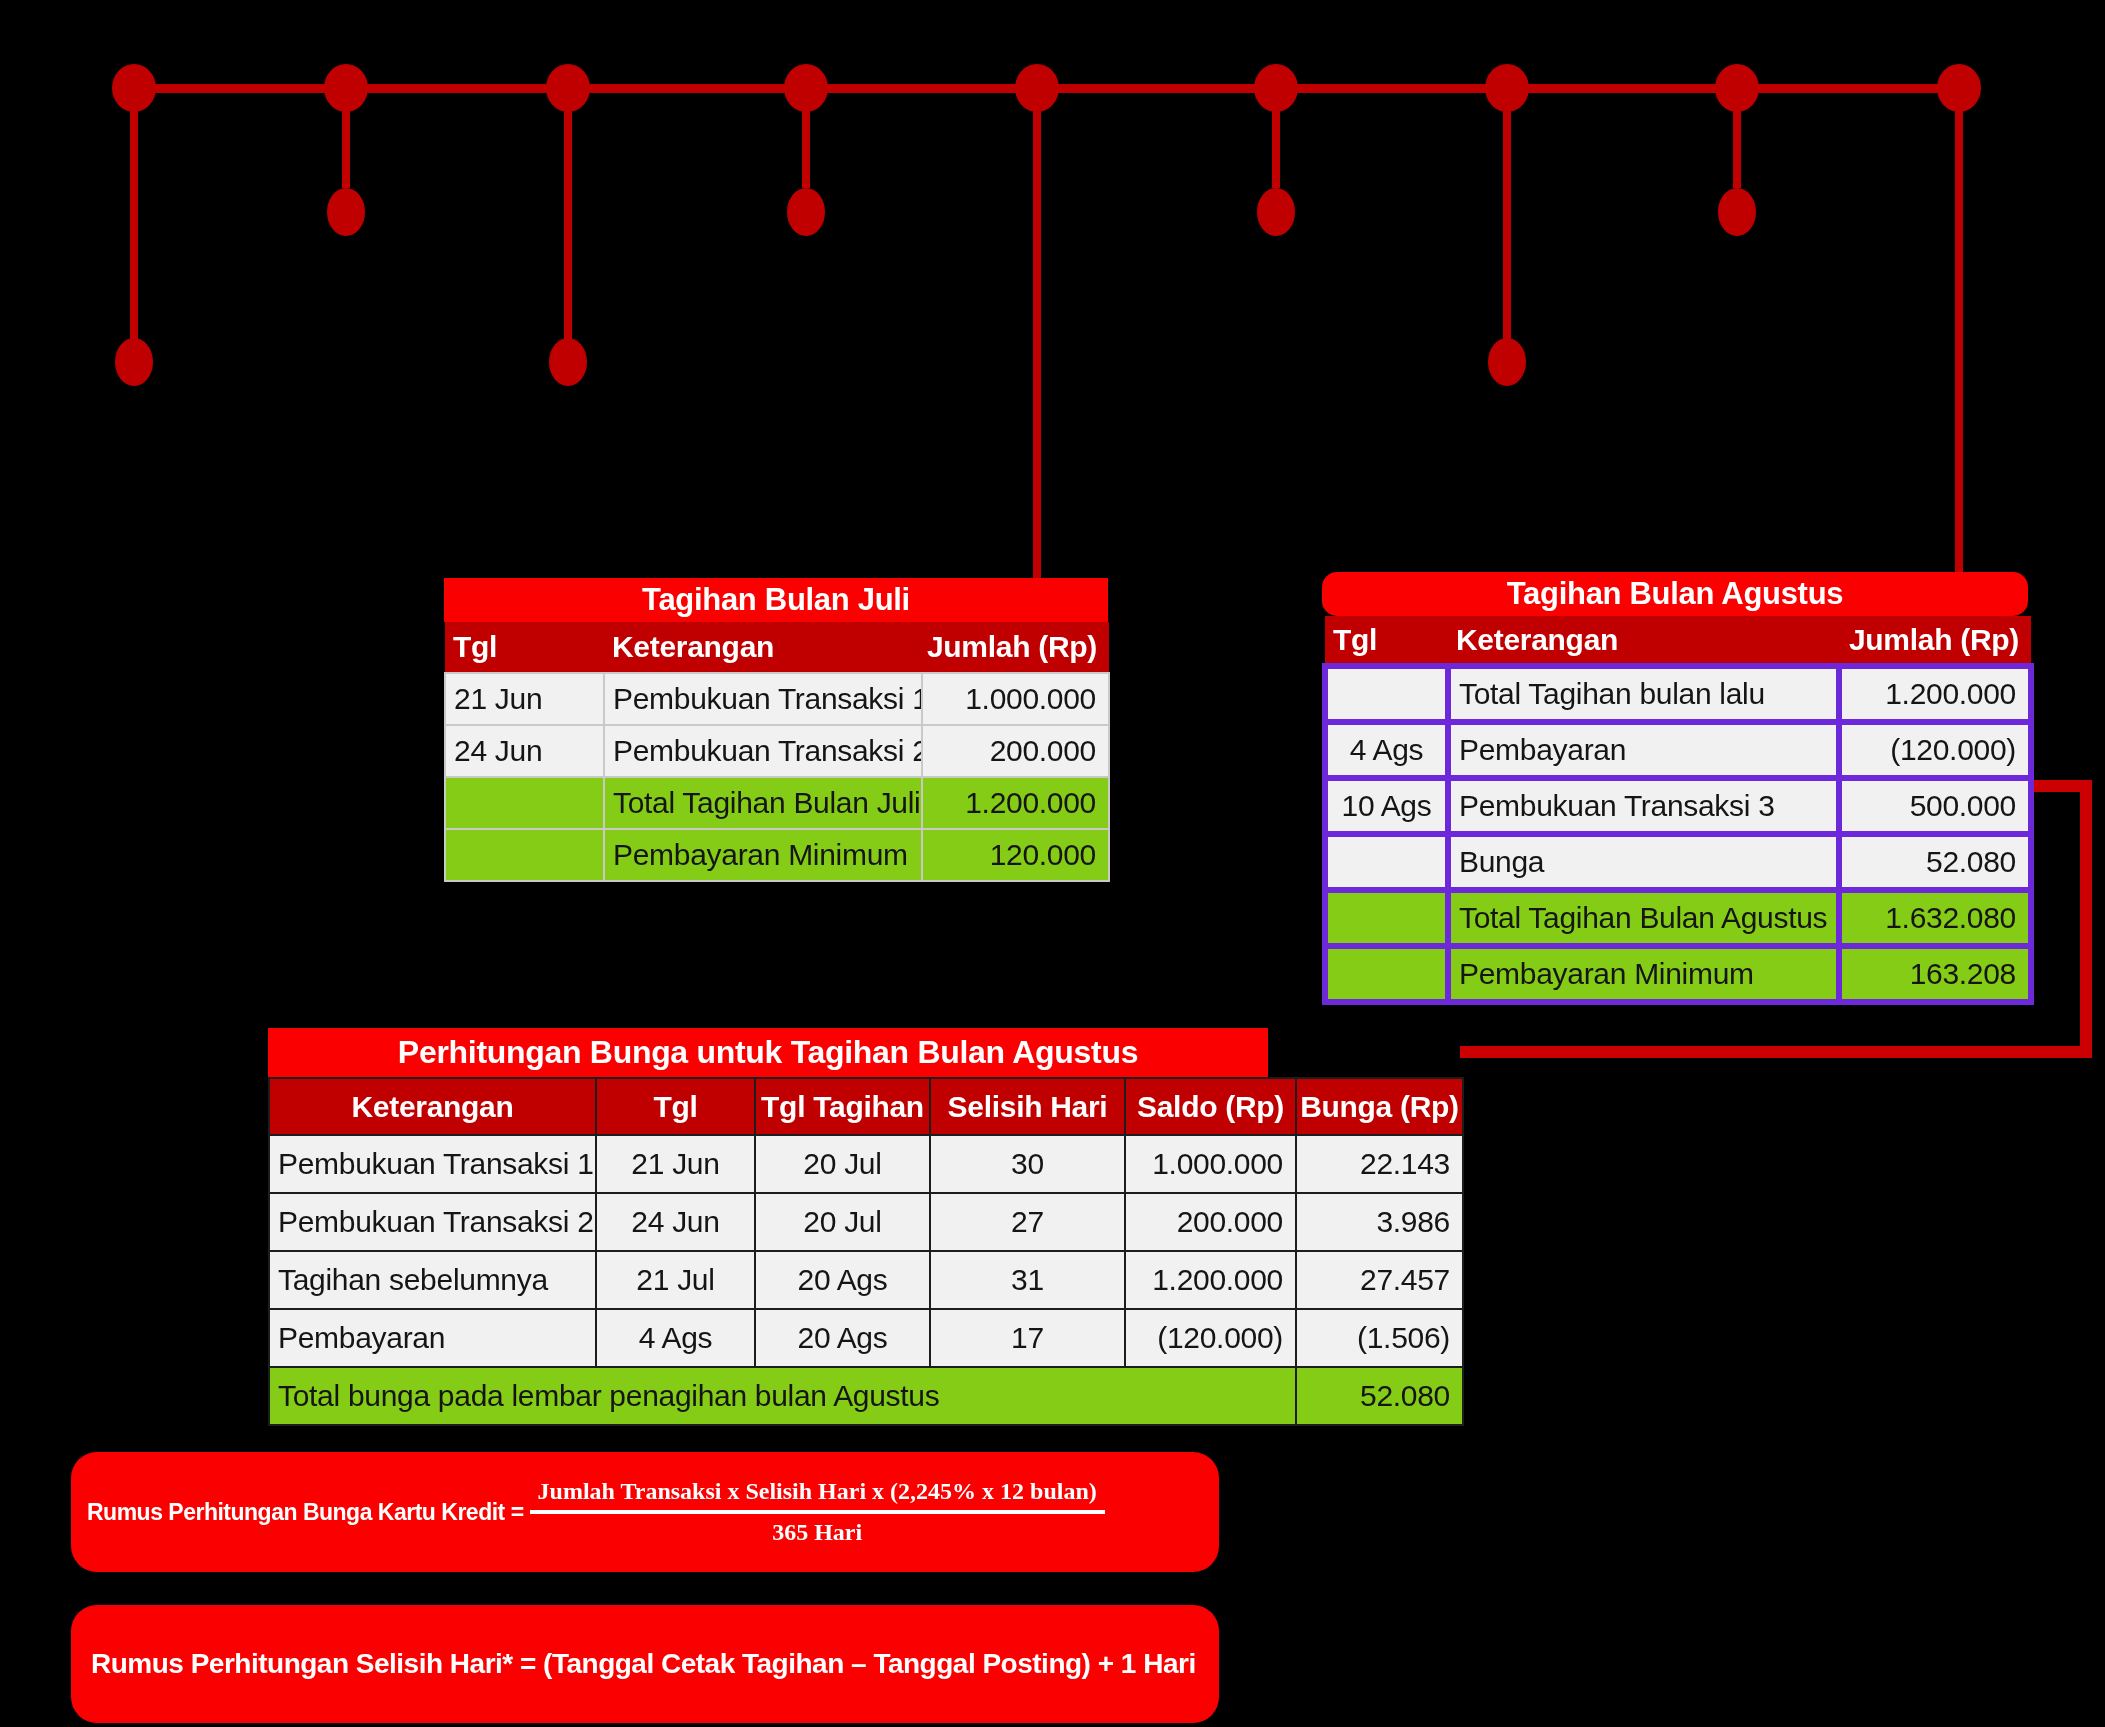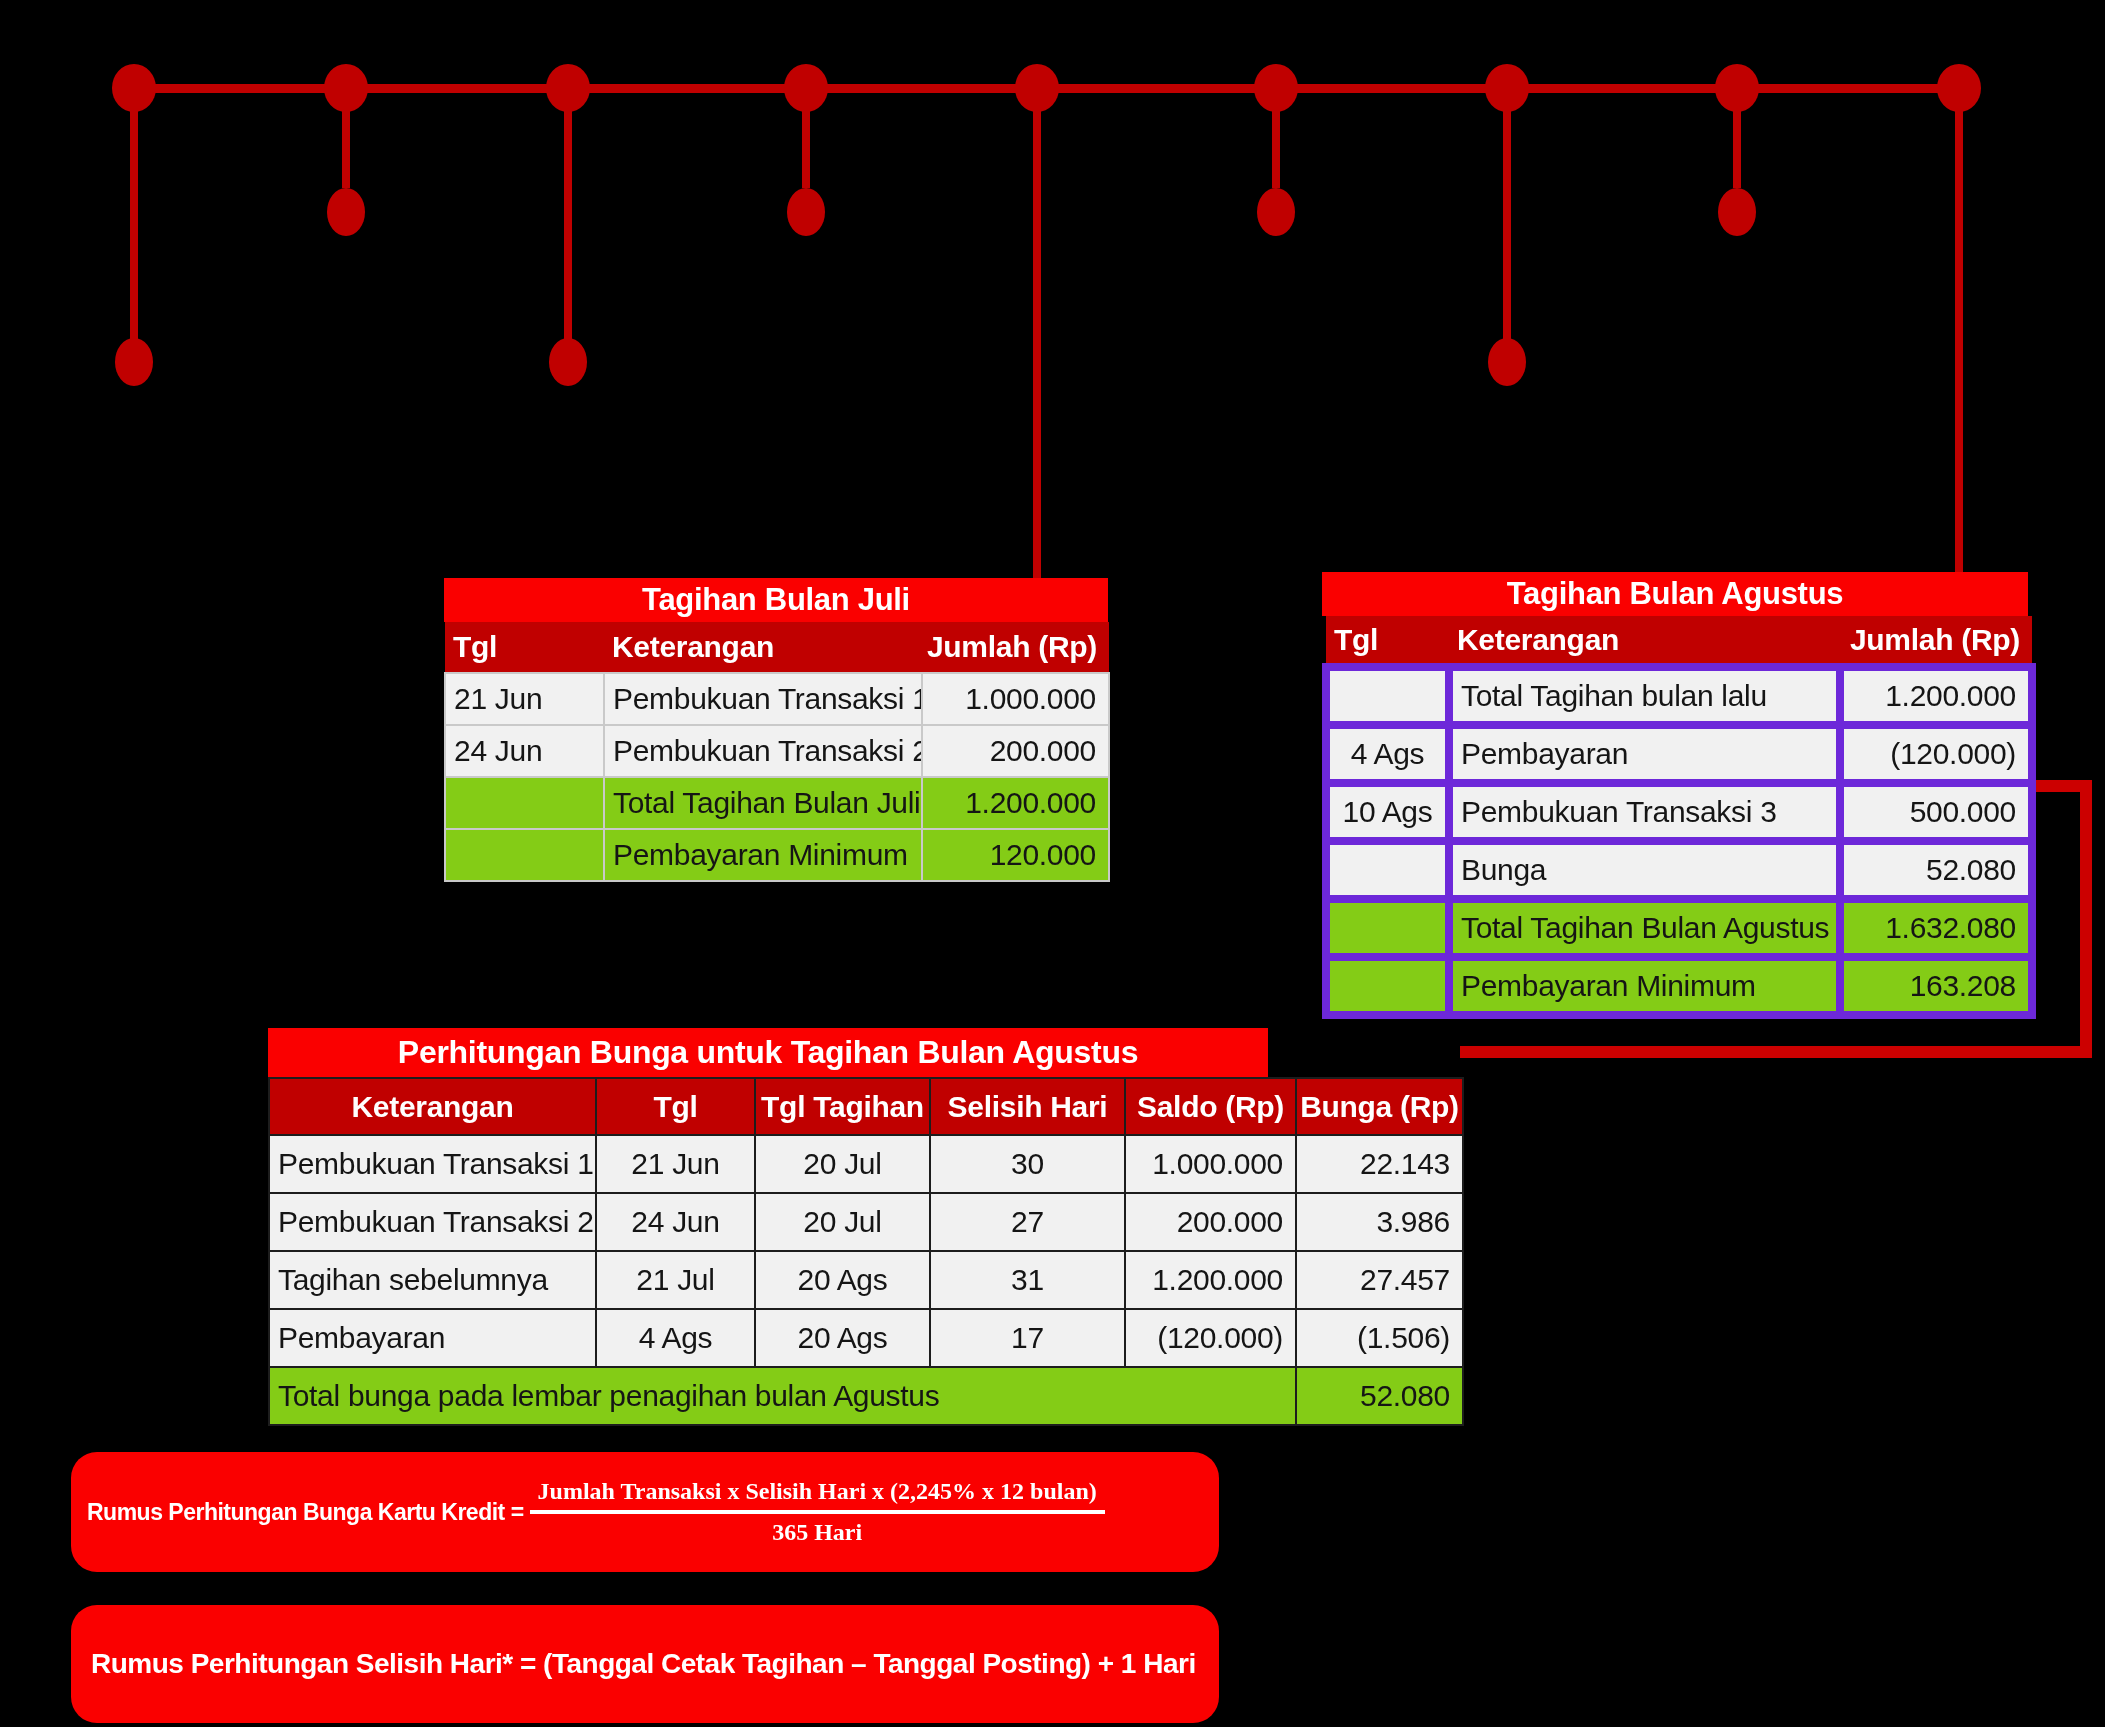--- a/index.html
+++ b/index.html
@@ -29,23 +29,23 @@
   .ac{text-align:center;}
 
   
   #tbl-juli{left:444px;top:578px;width:664px;}
   #tbl-juli .tbl-title{height:44px;line-height:44px;font-size:31px;}
   #tbl-juli th{height:48px;font-size:30px;}
   #tbl-juli td{height:48px;font-size:30px;border:2px solid #C9C9C9;}
 
   
   #tbl-agustus{left:1322px;top:572px;width:706px;}
-  #tbl-agustus .tbl-title{height:44px;line-height:44px;font-size:31px;}
+  #tbl-agustus .tbl-title{height:44px;line-height:44px;font-size:31px;border-radius:15px;}
   #tbl-agustus th{height:45px;font-size:30px;}
-  #tbl-agustus td{height:48px;font-size:30px;border:8px solid #6d28d9;}
+  #tbl-agustus td{height:48px;font-size:30px;border:6px solid #6d28d9;}
 
   
   #tbl-bunga{left:268px;top:1028px;width:1000px;}
   #tbl-bunga .tbl-title{height:49px;line-height:49px;font-size:32px;}
   #tbl-bunga th{height:53px;font-size:30px;border:2px solid #1D1D1D;}
   #tbl-bunga td{height:54px;font-size:30px;border:2px solid #1D1D1D;}
   #tbl-bunga .row-total td{background:#84cc16;}
 
   
   .fbox{position:absolute;left:71px;width:1148px;background:#FA0000;border-radius:26px;

